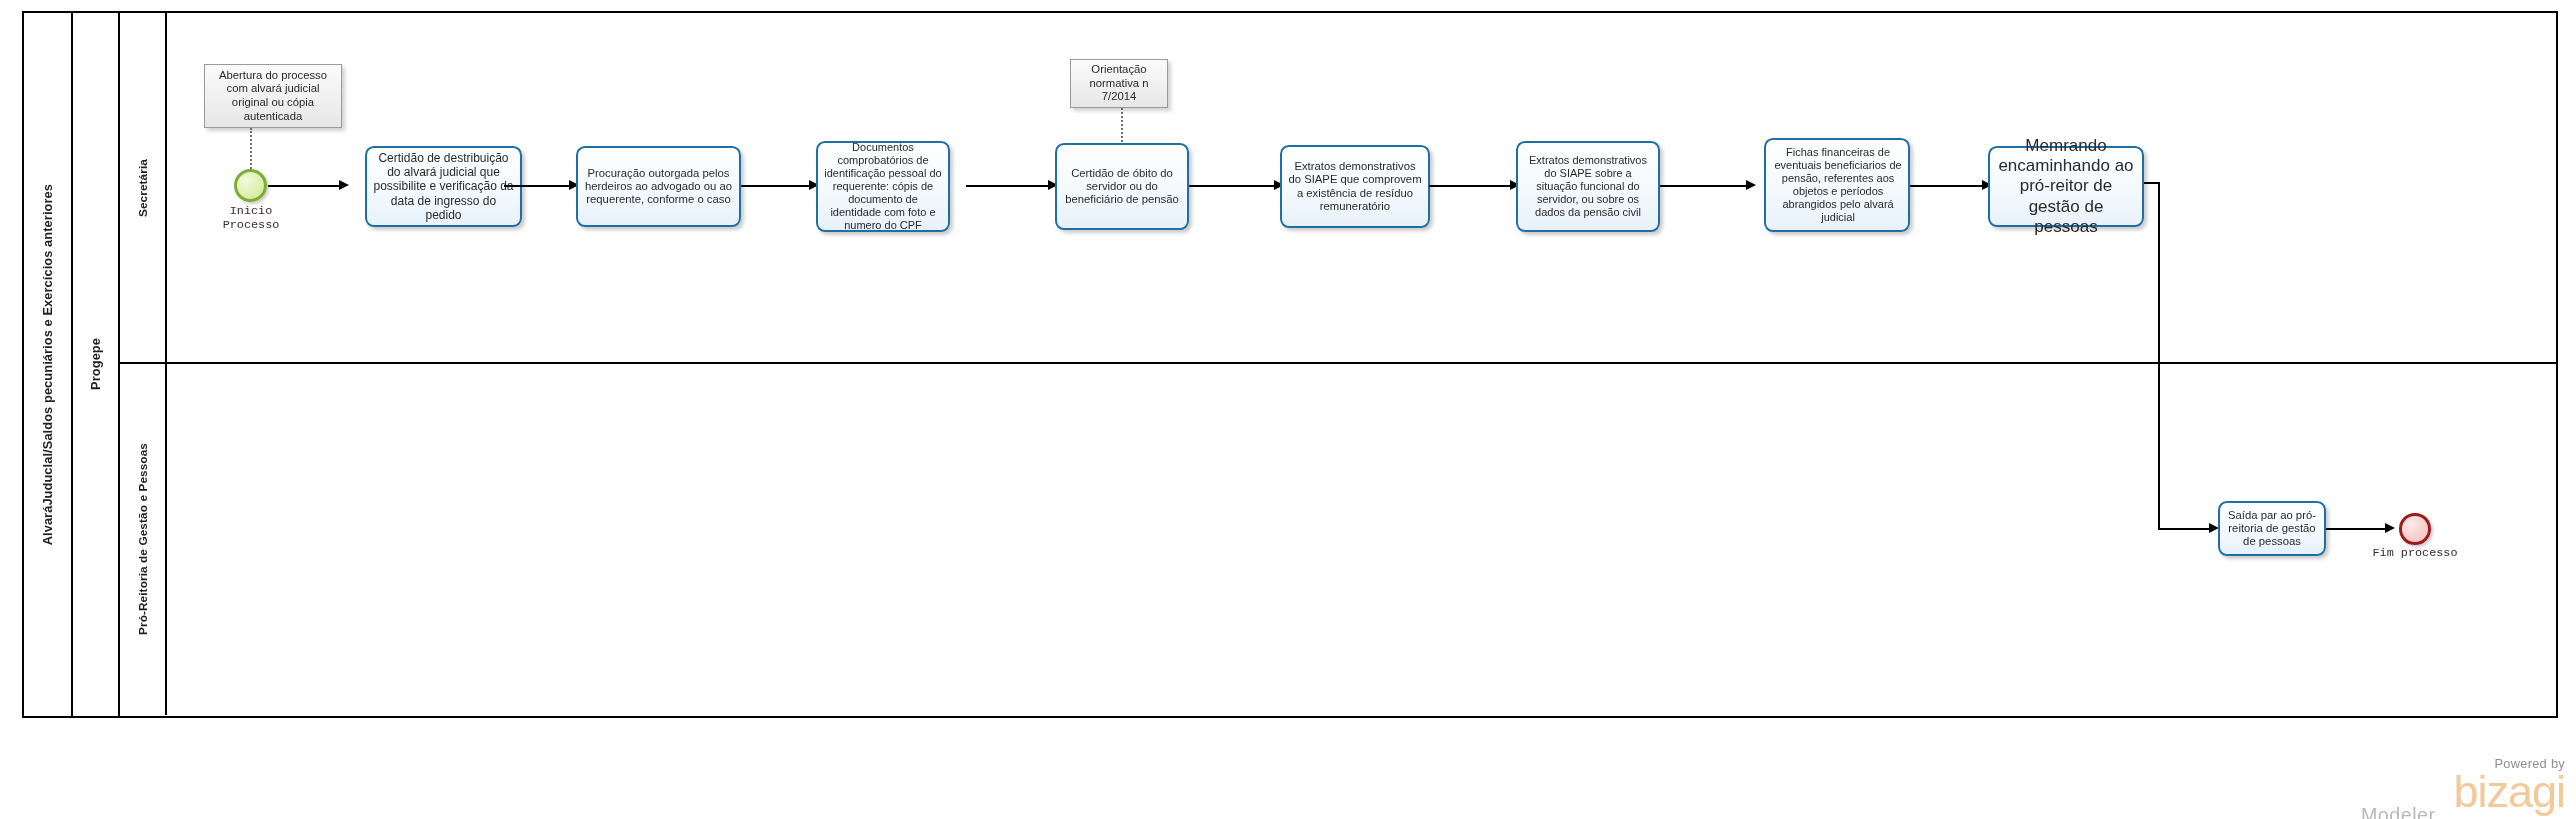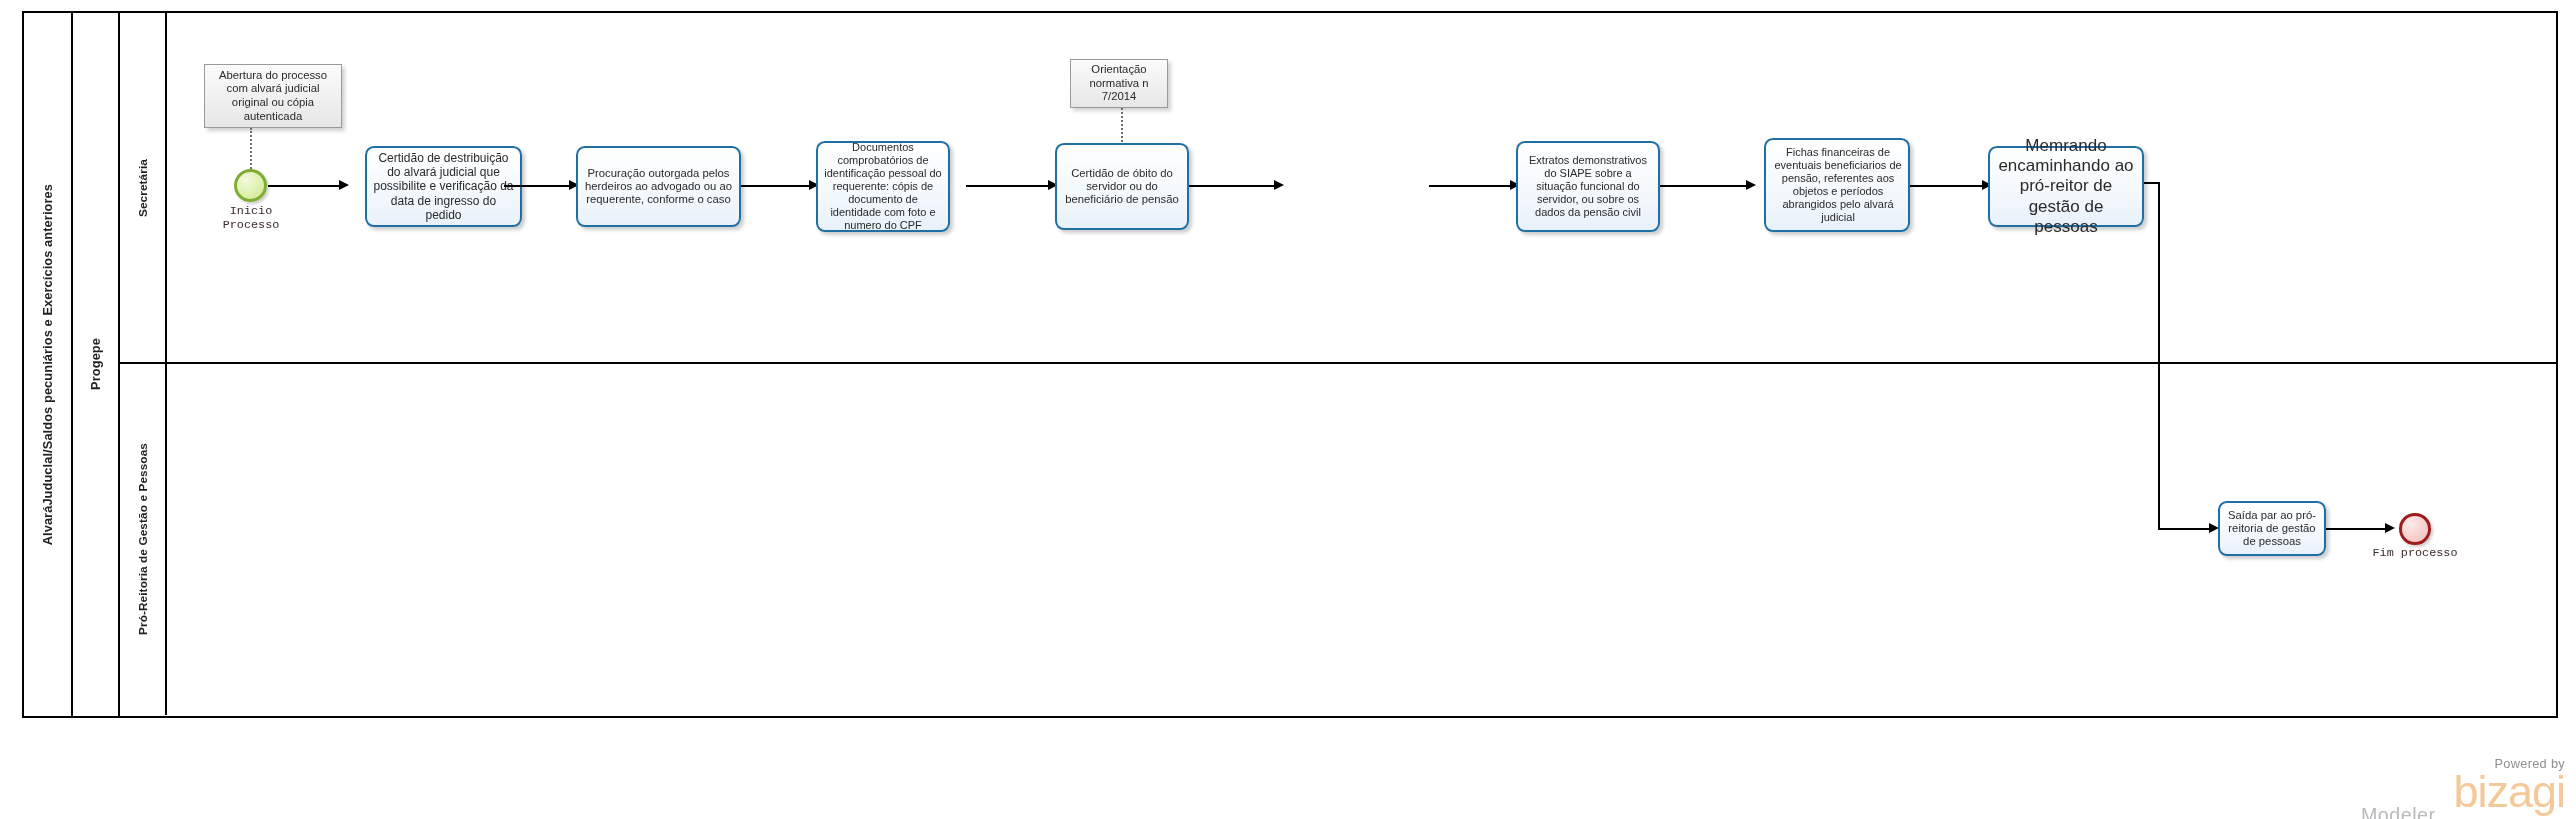--- a/index.html
+++ b/index.html
@@ -137,20 +137,23 @@
   <div class="conn conn-h" style="left:966px;top:185px;width:87px;"></div>
   <div class="arrow-r" style="left:1048px;top:180px;"></div>
 
   <div class="task" style="left:1055px;top:143px;width:134px;height:87px;font-size:11.3px;">
     <span>Certidão de óbito do servidor ou do beneficiário de pensão</span>
   </div>
 
   <div class="conn conn-h" style="left:1189px;top:185px;width:89px;"></div>
   <div class="arrow-r" style="left:1274px;top:180px;"></div>
 
+  <div class="task" style="left:1280px;top:145px;width:150px;height:83px;font-size:11.3px;">
+    <span>Extratos demonstrativos do SIAPE que comprovem a existência de resíduo remuneratório</span>
+  </div>
 
   <div class="conn conn-h" style="left:1429px;top:185px;width:85px;"></div>
   <div class="arrow-r" style="left:1510px;top:180px;"></div>
 
   <div class="task" style="left:1516px;top:141px;width:144px;height:91px;font-size:11px;">
     <span>Extratos demonstrativos do SIAPE sobre a situação funcional do servidor, ou sobre os dados da pensão civil</span>
   </div>
 
   <div class="conn conn-h" style="left:1660px;top:185px;width:91px;"></div>
   <div class="arrow-r" style="left:1746px;top:180px;"></div>

